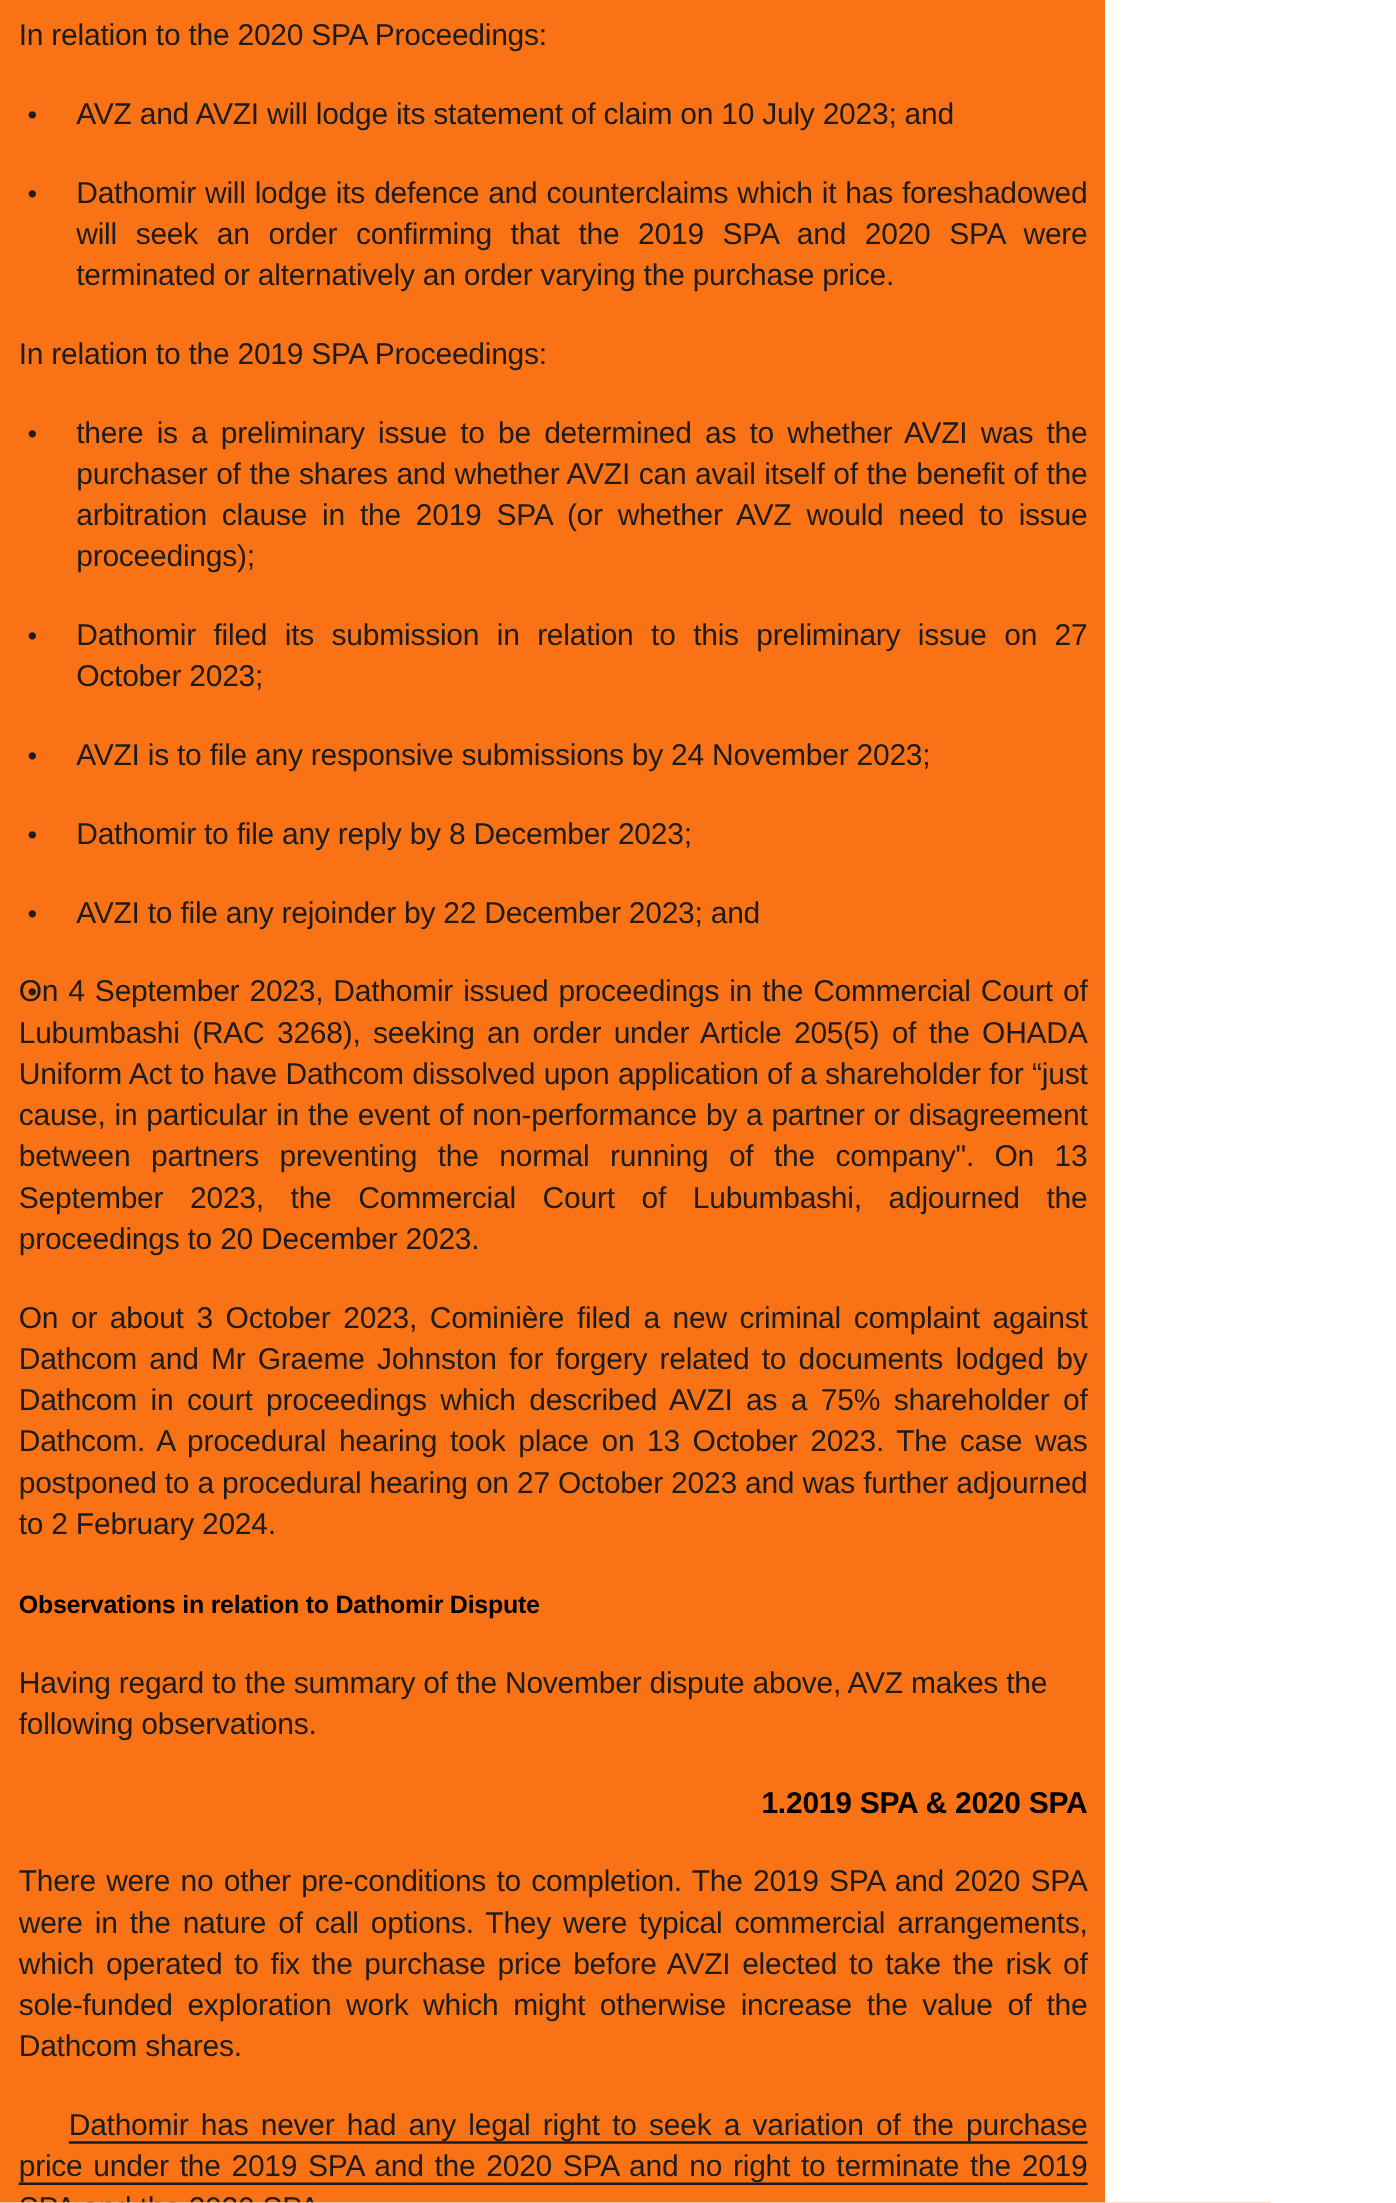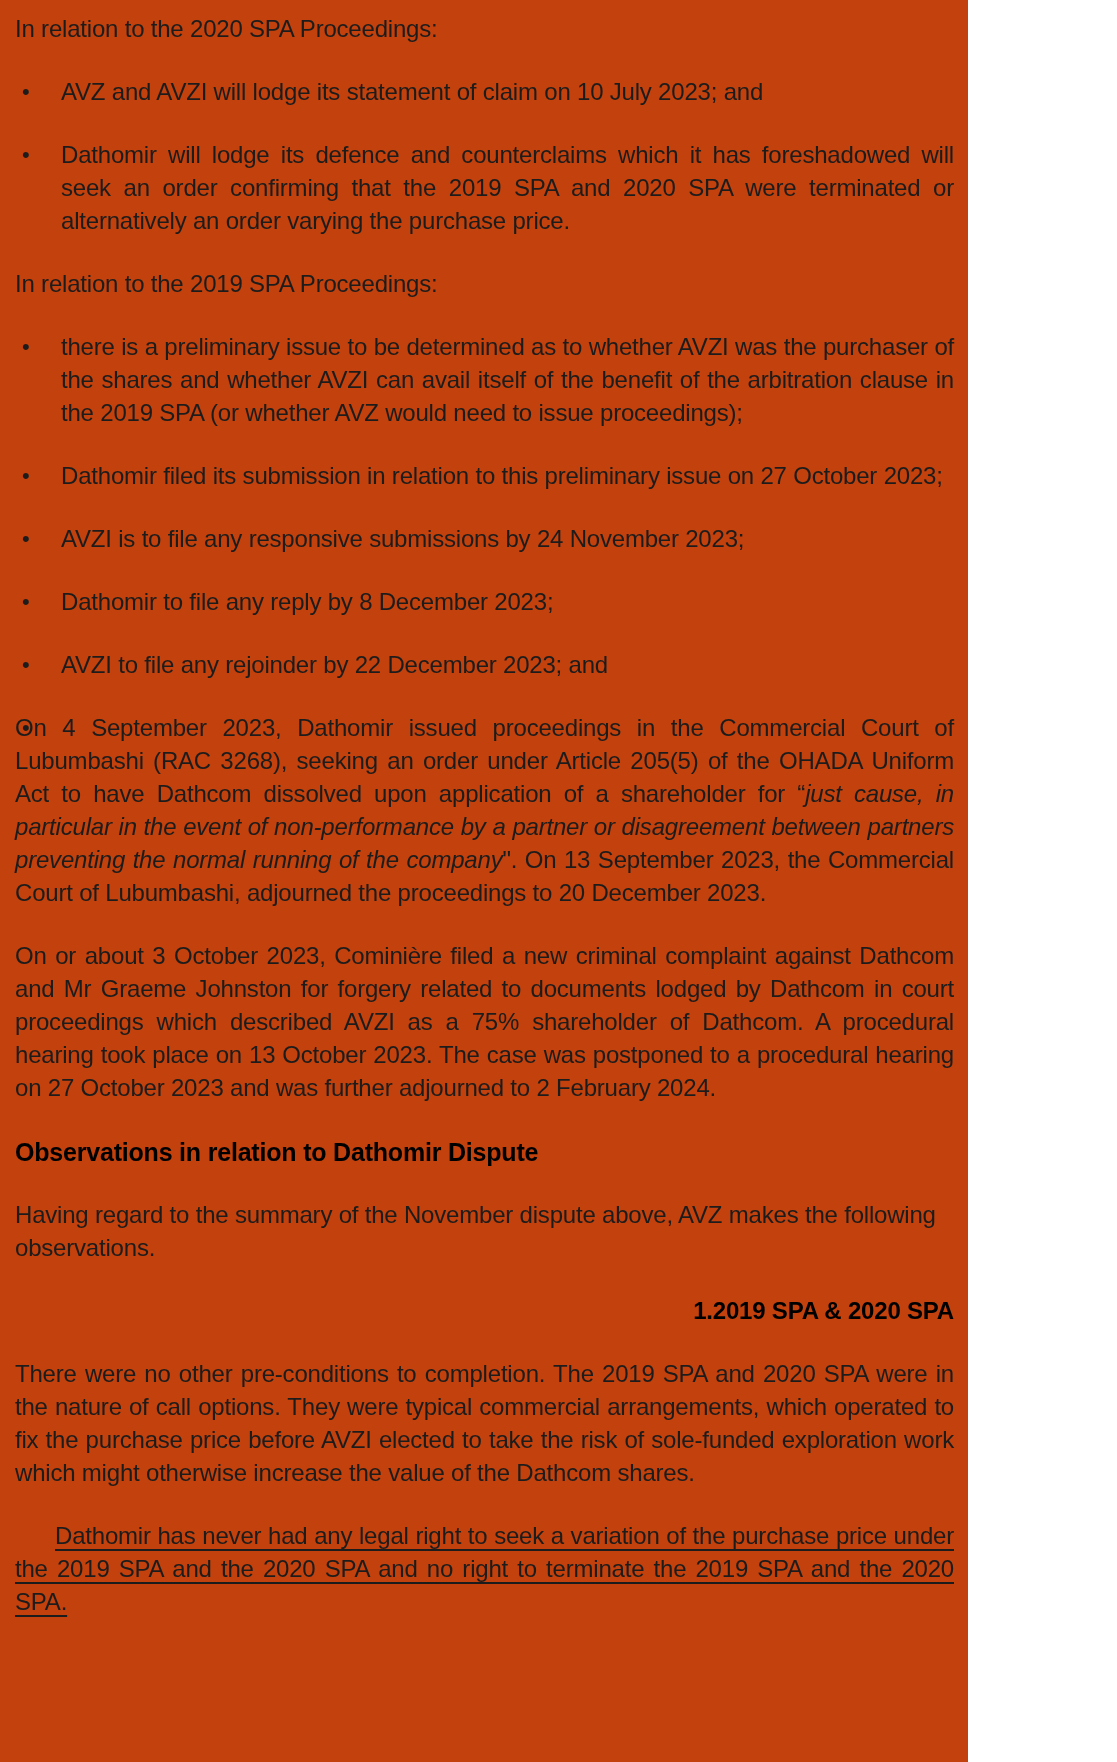--- a/index.html
+++ b/index.html
@@ -2,25 +2,25 @@
 <html><head>
 <meta charset="utf-8">
 <style>
   html, body {
     margin: 0;
     padding: 0;
     background: #ffffff;
   }
   .page {
     position: relative;
-    width: 968px;
+    width: 884px;
     height: 1762px;
     box-sizing: border-box;
     padding: 12px 14px 0 15px;
-    background: #c2410c;
+    background: #f97316;
     color: #1c1c1c;
     font-family: "Liberation Sans", sans-serif;
     font-size: 24px;
     line-height: 33px;
     letter-spacing: -0.2px;
     overflow: hidden;
   }
   .para {
     margin: 0 0 30px 0;
     text-align: justify;
@@ -38,24 +38,24 @@
     padding-left: 46px;
     margin: 0 0 30px 0;
     text-align: justify;
   }
   li.bullet-item .marker {
     position: absolute;
     left: 7px;
     top: 0;
     font-size: 22px;
   }
-  .italic { font-style: italic; }
+  .italic { }
   .section-heading {
     margin: 10px 0 28px 0;
-    font-size: 25px;
+    font-size: 20px;
     line-height: 36px;
     font-weight: 700;
     color: #000000;
     text-align: left;
   }
   .numbered-heading {
     margin: 0 0 30px 0;
     font-weight: 700;
     color: #000000;
     text-align: right;

